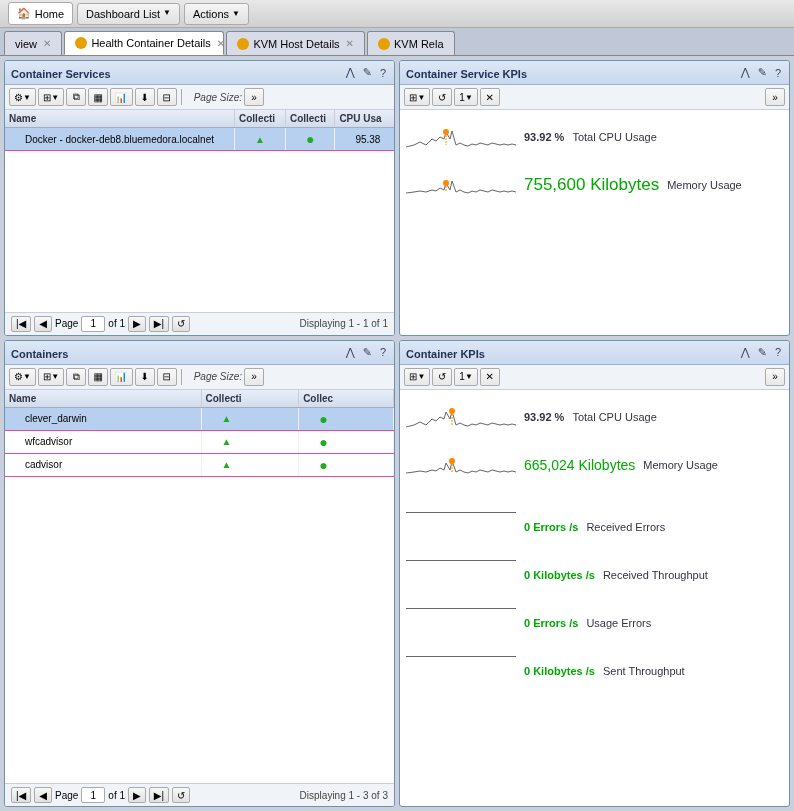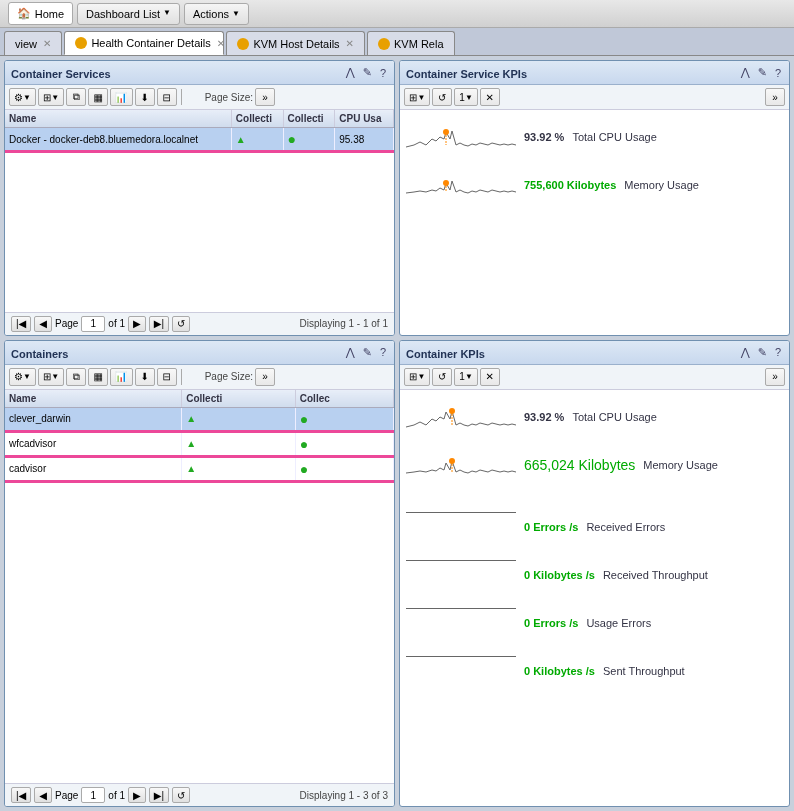--- a/index.html
+++ b/index.html
@@ -25,28 +25,28 @@
     .panel { background: #fff; border: 1px solid #7090b0; border-radius: 3px; display: flex; flex-direction: column; overflow: hidden; }
     .panel-header { background: linear-gradient(to bottom, #dde8f5, #c8d8ee); padding: 4px 6px; display: flex; align-items: flex-end; justify-content: space-between; border-bottom: 1px solid #9ab0cc; min-height: 24px; }
     .panel-title { font-weight: bold; font-size: 11px; color: #223355; }
     .panel-header-right { display: flex; gap: 4px; align-items: center; }
     .panel-icon-btn { font-size: 11px; color: #446; cursor: pointer; padding: 1px 2px; }
 
     
     .toolbar { display: flex; align-items: center; gap: 2px; padding: 3px 4px; background: #f0f4f8; border-bottom: 1px solid #ccd; flex-wrap: nowrap; }
     .toolbar-btn { display: flex; align-items: center; justify-content: center; background: linear-gradient(to bottom, #f8f8f8, #e8e8e8); border: 1px solid #aaa; border-radius: 2px; padding: 1px 4px; cursor: pointer; font-size: 10px; min-width: 20px; height: 18px; }
     .toolbar-separator { width: 1px; background: #aaa; height: 16px; margin: 0 2px; }
-    .toolbar-label { font-size: 10px; color: #444; margin-left: 19px; }
+    .toolbar-label { font-size: 10px; color: #444; margin-left: 8px; font-style: italic; }
     .dropdown-arrow { font-size: 8px; }
 
     
     .table-container { flex: 1; overflow: auto; }
     table { width: 100%; border-collapse: collapse; }
     th { background: linear-gradient(to bottom, #e8eef8, #d0dced); padding: 3px 4px; text-align: left; font-size: 10px; font-weight: bold; color: #334; border-bottom: 1px solid #aab; border-right: 1px solid #ccd; white-space: nowrap; }
-    td { padding: 3px 4px; font-size: 10px; border-bottom: 3px solid #ec4899; border-right: 1px solid #eef; white-space: nowrap; overflow: hidden; }
+    td { padding: 3px 20px; font-size: 10px; border-bottom: 1px solid #ec4899; border-right: 1px solid #eef; white-space: nowrap; overflow: hidden; }
     tr.selected td { background: #b8d0f0; }
 
     
     .pagination { display: flex; align-items: center; gap: 3px; padding: 3px 6px; background: #f0f4f8; border-top: 1px solid #ccd; font-size: 10px; }
     .page-btn { background: linear-gradient(to bottom, #f8f8f8, #e0e0e0); border: 1px solid #aaa; border-radius: 2px; padding: 1px 4px; cursor: pointer; font-size: 10px; min-width: 16px; text-align: center; height: 16px; display: flex; align-items: center; justify-content: center; }
     .page-input { border: 1px solid #aaa; border-radius: 2px; width: 24px; height: 16px; text-align: center; font-size: 10px; }
     .page-info { margin-left: auto; color: #444; }
     .kpi-toolbar { display: flex; align-items: center; gap: 2px; padding: 3px 4px; background: #f0f4f8; border-bottom: 1px solid #ccd; }
     .kpi-content { flex: 1; overflow-y: auto; padding: 4px; display: flex; flex-direction: column; gap: 2px; }
     .kpi-row { display: flex; align-items: center; gap: 8px; padding: 3px 2px; }
@@ -180,21 +180,21 @@
         <span style="font-size:11px;color:#334;">Total CPU Usage</span>
       </div>
 
       <div class="kpi-row">
         <svg class="kpi-sparkline" viewBox="0 0 110 40">
           <polyline points="0,28 8,27 14,26 20,27 26,25 30,26 34,23 38,25 40,18 44,25 46,16 50,27 54,25 58,27 62,28 66,26 70,27 74,25 78,26 82,27 86,25 90,26 94,27 98,26 102,27 106,26 110,27" stroke="#666" stroke-width="1" fill="none"></polyline>
           <circle cx="40" cy="18" r="3" fill="#ff8800"></circle>
           <line x1="40" y1="18" x2="40" y2="27" stroke="#ff8800" stroke-width="1" stroke-dasharray="2,1"></line>
         </svg>
         <div>
-          <span style="color:#00aa00;font-weight:bold;font-size:11px;">755,600 Kilobytes</span>
+          <span style="color:#00aa00;font-weight:normal;font-size:17px;">755,600 Kilobytes</span>
         </div>
         <span style="font-size:11px;color:#334;">Memory Usage</span>
       </div>
     </div>
   </div>
 
   <div class="panel">
     <div class="panel-header">
       <span class="panel-title">Containers</span>
       <div class="panel-header-right">

